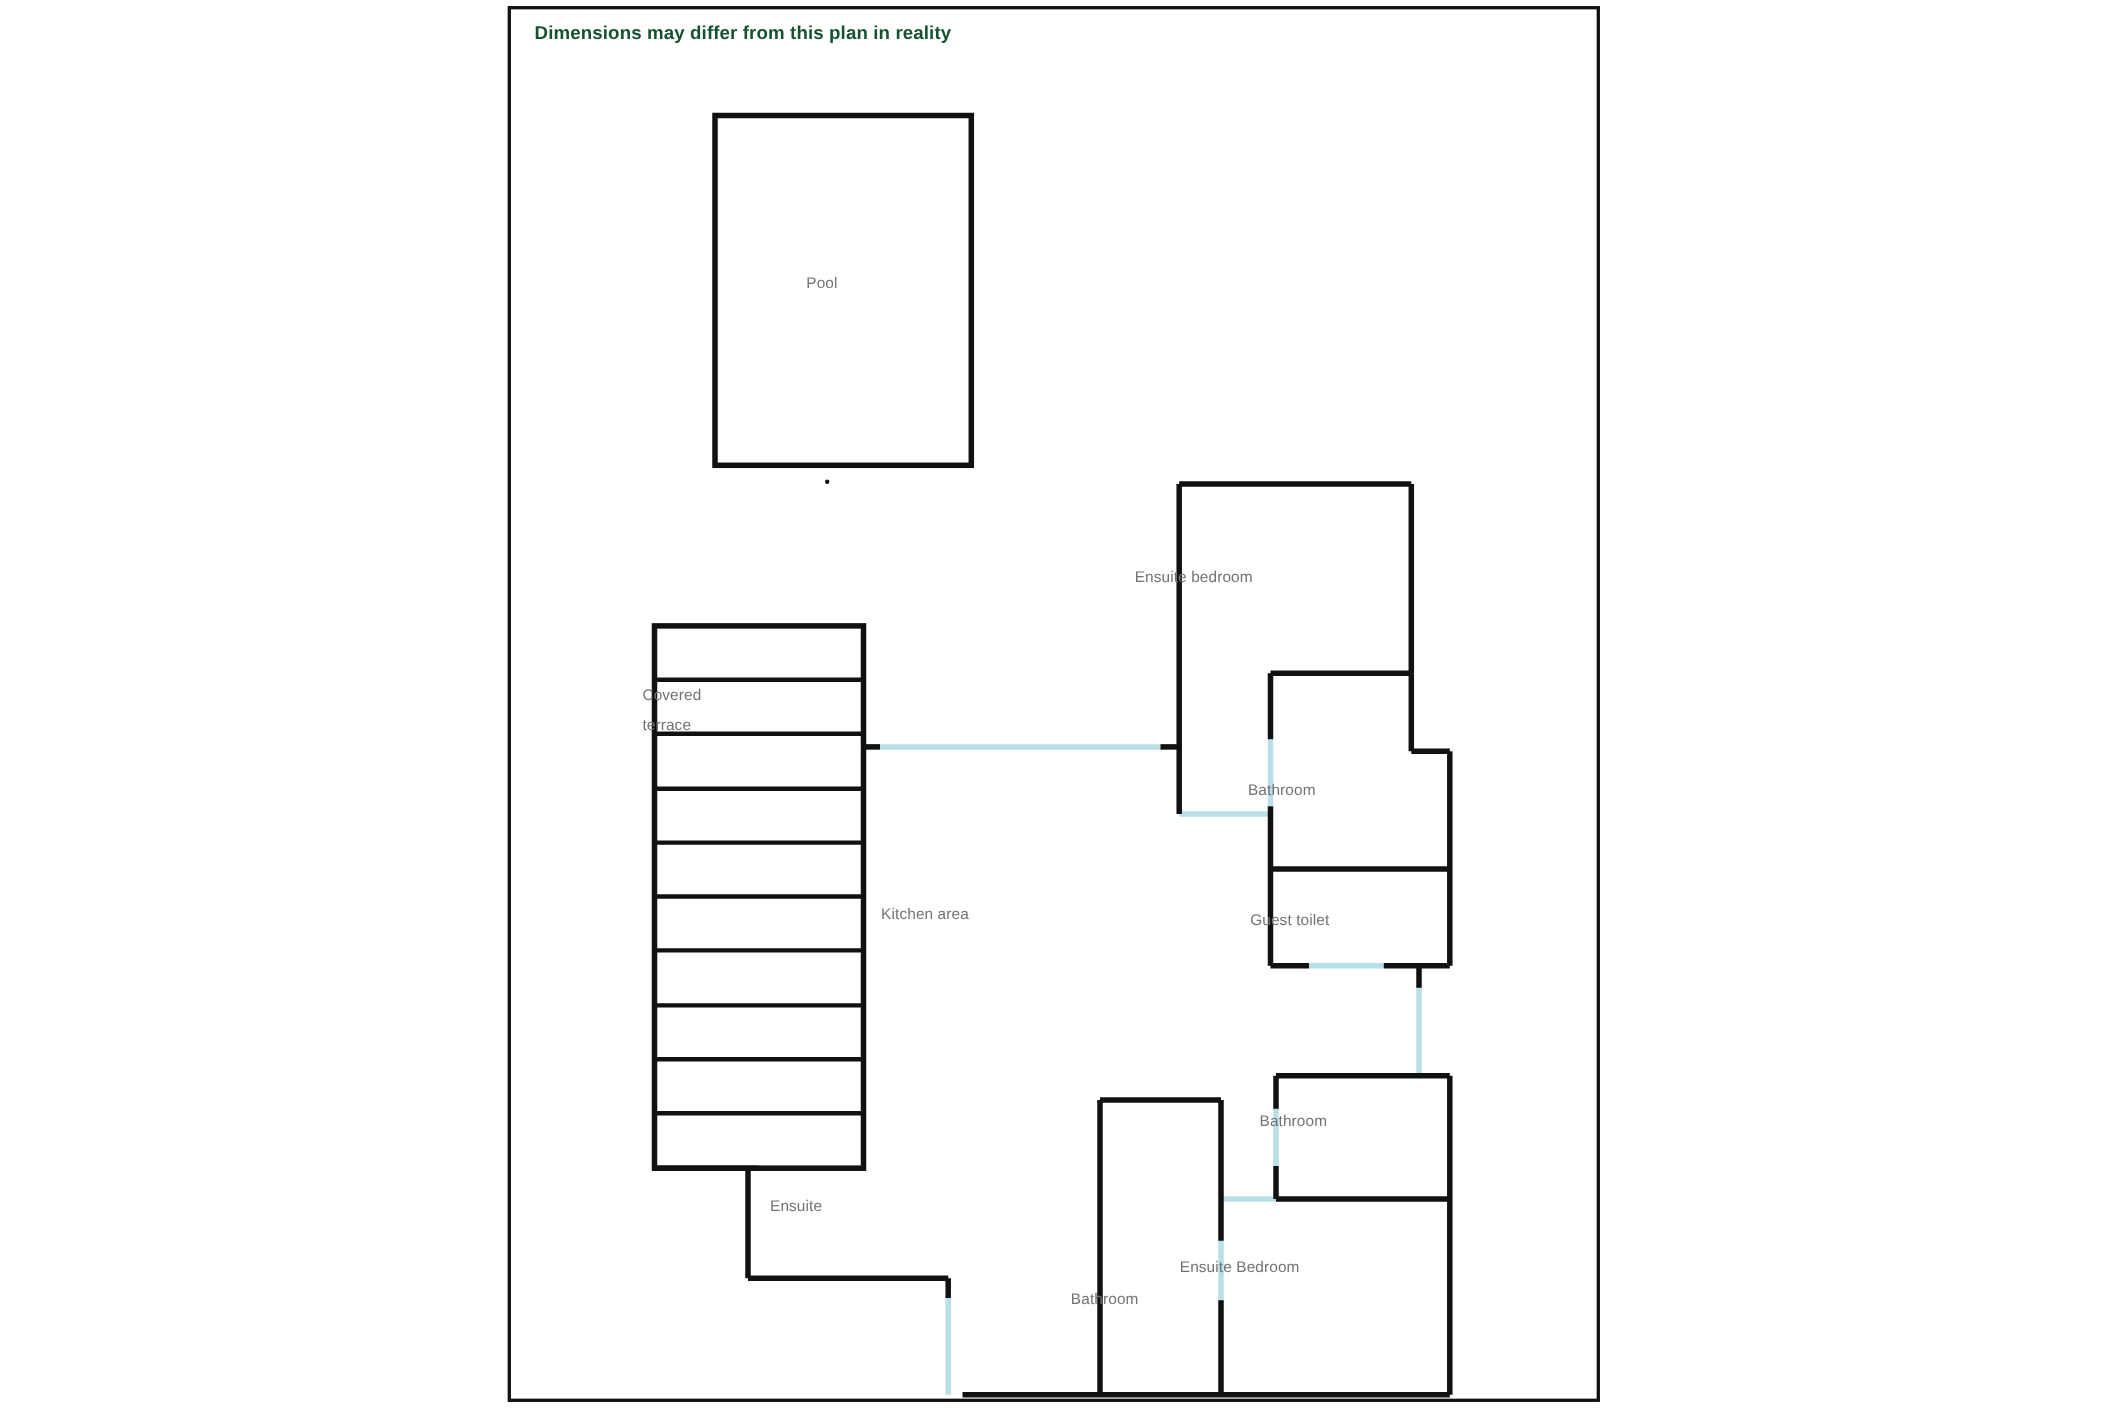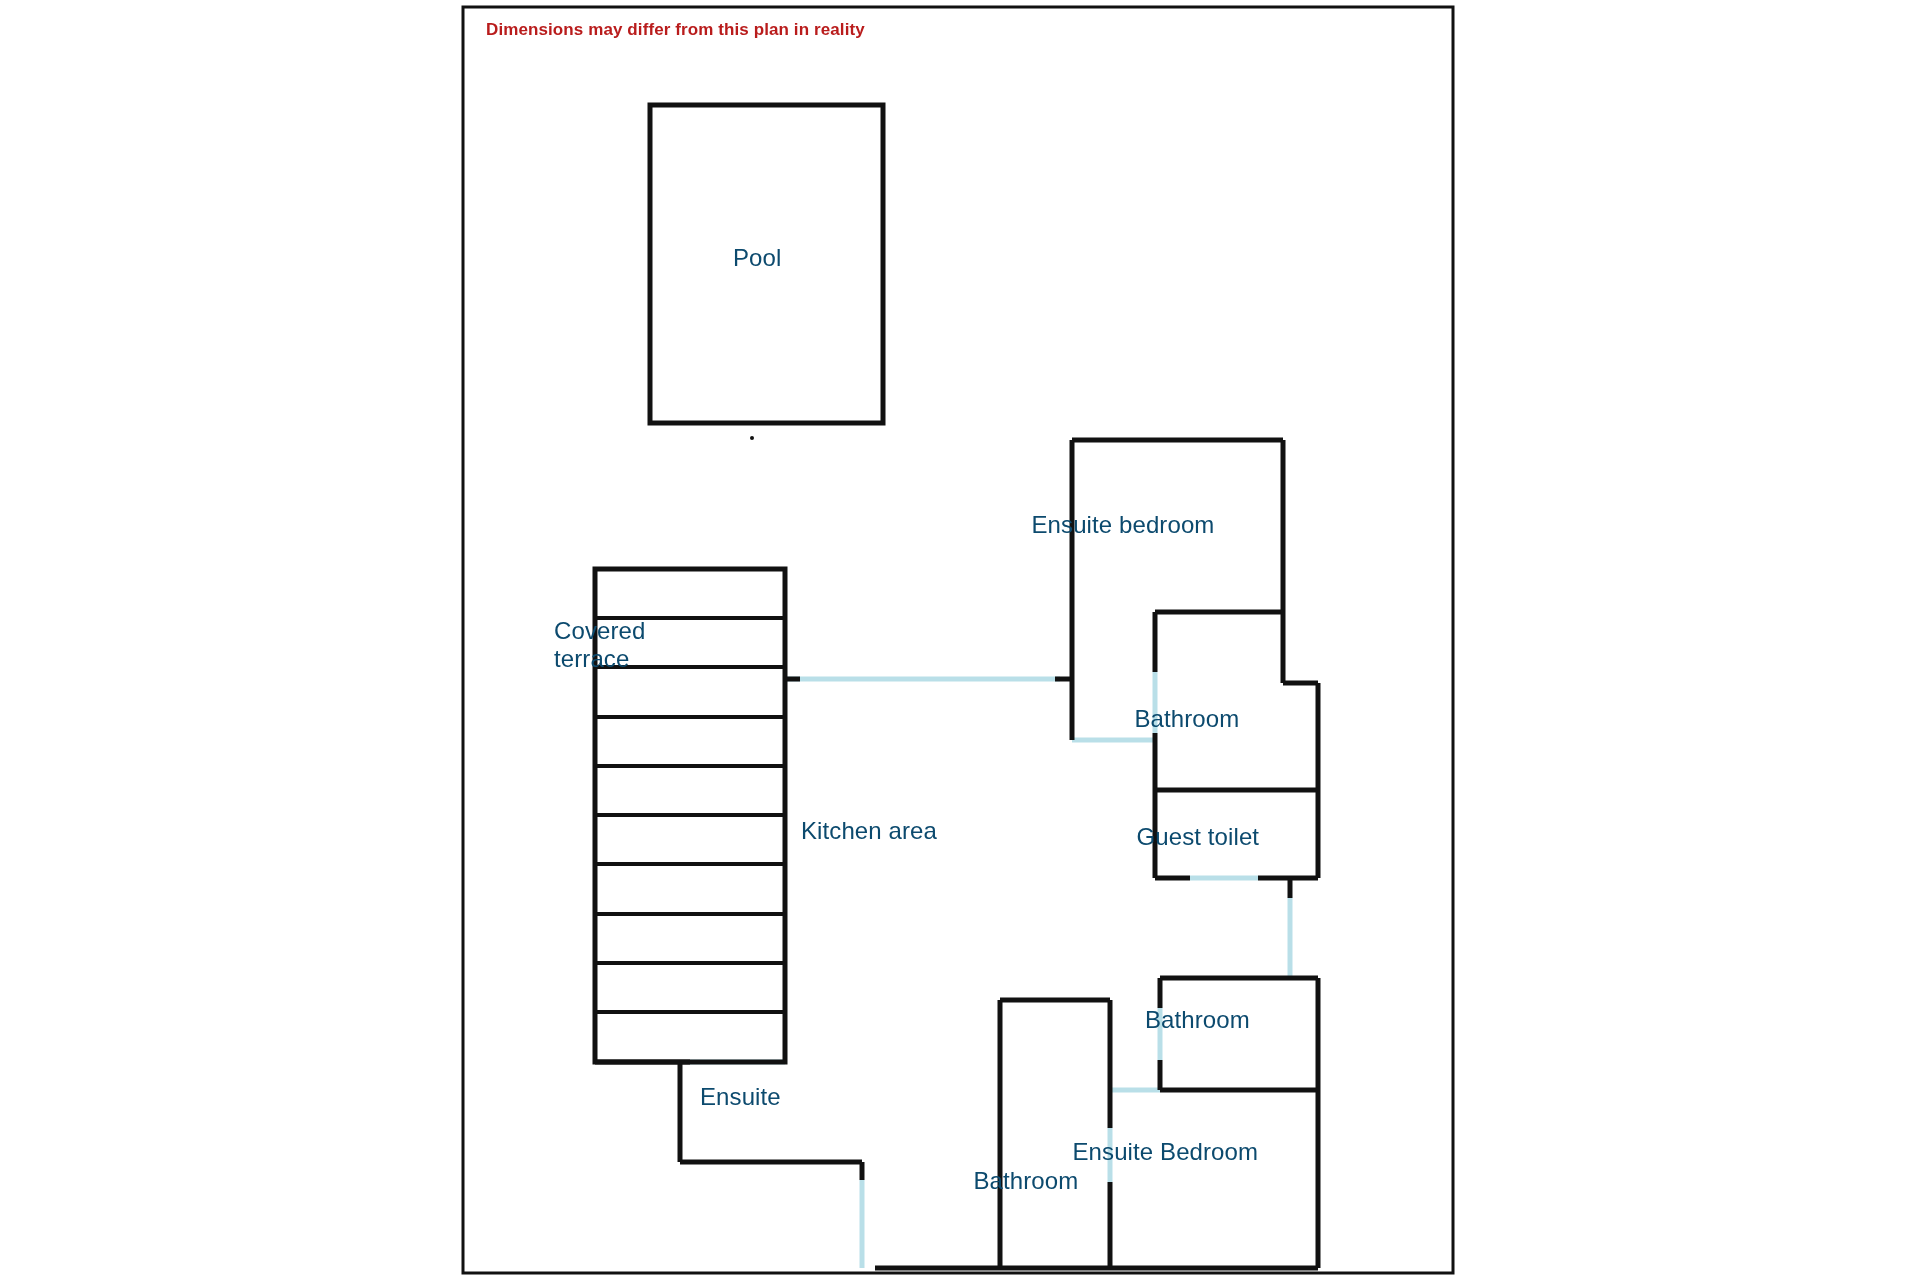--- a/index.html
+++ b/index.html
@@ -19,34 +19,34 @@
   }
   #plan-svg {
     position: absolute;
     left: 0;
     top: 0;
     width: 1920px;
     height: 1280px;
   }
   .room-label {
     position: absolute;
-    color: #0c4a6e;
-    font-size: 24px;
+    color: #737373;
+    font-size: 14px;
     font-family: "Liberation Sans", sans-serif;
     white-space: nowrap;
     letter-spacing: 0.1px;
     line-height: 27px;
   }
   .room-label.two-line {
     white-space: pre-line;
     line-height: 28px;
   }
   .plan-note {
     position: absolute;
-    color: #b91c1c;
+    color: #14532d;
     font-size: 17px;
     font-weight: bold;
     font-family: "Liberation Sans", sans-serif;
     white-space: nowrap;
     letter-spacing: 0.1px;
   }
 </style>
 </head>
 <body>
 
@@ -117,21 +117,21 @@
         <line x1="595" y1="1062" x2="690" y2="1062" stroke="#111111" stroke-width="5" stroke-linecap="butt"></line>
       </g>
     <g id="marks-group">
         <circle cx="752" cy="438" r="2" fill="#111111"></circle>
       </g>
   </svg>
 
   <div class="plan-note" style="left: 486px; top: 20px;">Dimensions may differ from this plan in reality</div>
 
   <div class="room-label" style="left: 733px; top: 243.5px;">Pool</div>
-  <div class="room-label two-line" style="left: 554px; top: 617px;">Covered
+  <div class="room-label two-line" style="left: 584px; top: 617px;">Covered
 terrace</div>
   <div class="room-label" style="left: 801px; top: 816.5px;">Kitchen area</div>
   <div class="room-label" style="left: 700px; top: 1082.5px;">Ensuite</div>
   <div class="room-label" style="left: 1031.5px; top: 510.5px;">Ensuite bedroom</div>
   <div class="room-label" style="left: 1134.5px; top: 704.5px;">Bathroom</div>
   <div class="room-label" style="left: 1136.5px; top: 823px;">Guest toilet</div>
   <div class="room-label" style="left: 1145px; top: 1005.5px;">Bathroom</div>
   <div class="room-label" style="left: 1072.5px; top: 1137.5px;">Ensuite Bedroom</div>
   <div class="room-label" style="left: 973.5px; top: 1166.5px;">Bathroom</div>
 

